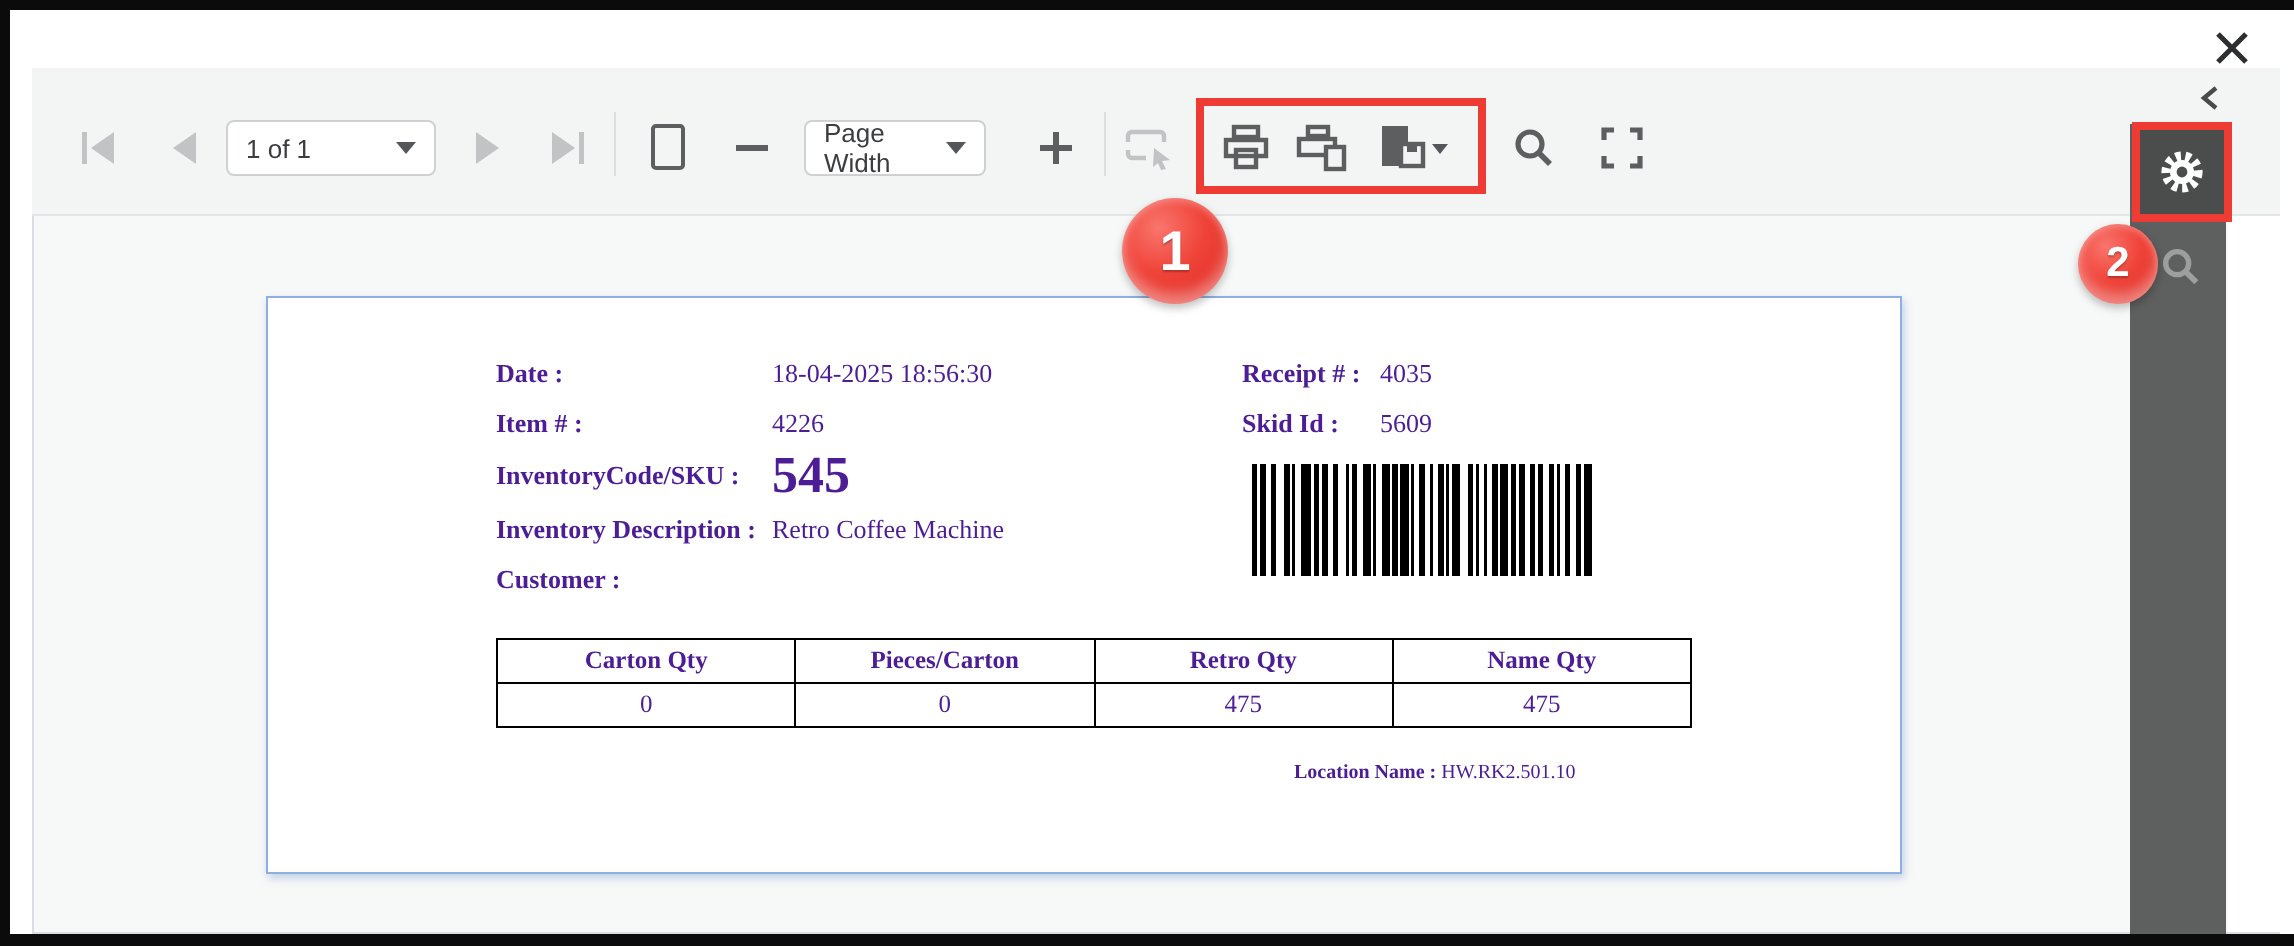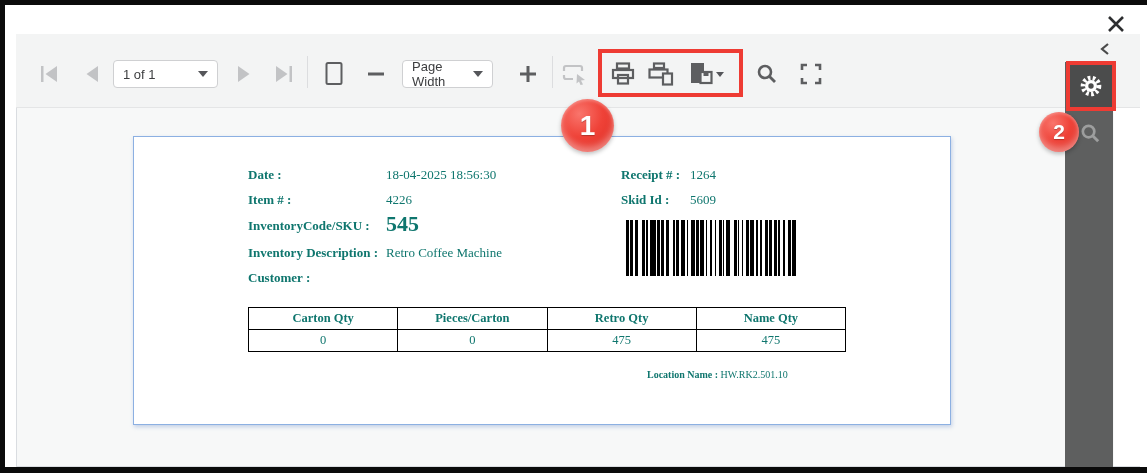--- a/index.html
+++ b/index.html
@@ -27,24 +27,24 @@
   .badge-2{left:1039px;top:112px;width:40px;height:40px;font-size:21px;}
 
   
   .white-col{position:absolute;left:1114px;top:35px;width:26px;height:431px;background:#fff;z-index:4;}
   .sidebar{position:absolute;left:1065px;top:62px;width:48px;height:405px;background:#5e5f5f;z-index:6;}
   .sidebar-gear-btn{position:absolute;left:1068px;top:64px;width:45px;height:44px;background:#4b4c4c;display:flex;align-items:center;justify-content:center;z-index:7;cursor:pointer;}
   .sidebar-search-btn{position:absolute;left:1077px;top:120px;width:26px;height:26px;display:flex;align-items:center;justify-content:center;color:#9d9e9e;z-index:7;cursor:pointer;}
   .collapse-btn{position:absolute;left:1096px;top:40px;width:18px;height:18px;display:flex;align-items:center;justify-content:center;color:#4a4a4a;z-index:7;cursor:pointer;}
 
   
-  .page{position:absolute;left:133px;top:136px;width:818px;height:289px;background:#fff;border:1px solid #8cb0e2;box-shadow:1px 2px 4px rgba(130,160,210,.45);box-sizing:border-box;z-index:3;font-family:"Liberation Serif",serif;color:#0f766e;}
+  .page{position:absolute;left:133px;top:148px;width:818px;height:289px;background:#fff;border:1px solid #8cb0e2;box-shadow:1px 2px 4px rgba(130,160,210,.45);box-sizing:border-box;z-index:3;font-family:"Liberation Serif",serif;color:#4c1d95;}
   .fld{position:absolute;font-size:13px;white-space:nowrap;}
   .fld .lab{font-weight:bold;}
-  .sku-val{font-size:22px;font-weight:bold;}
+  .sku-val{font-size:26px;font-weight:bold;}
   .barcode{position:absolute;left:492px;top:83px;width:170px;height:56px;}
   .qty-table{position:absolute;left:114px;top:170px;width:598px;border-collapse:collapse;font-size:12.5px;table-layout:fixed;}
   .qty-table th,.qty-table td{border:1px solid #000;text-align:center;height:21px;padding:0;font-family:"Liberation Serif",serif;}
   .qty-table th{font-weight:bold;}
   .loc{position:absolute;left:513px;top:232px;font-size:10px;white-space:nowrap;}
   .loc .lab{font-weight:bold;}
 </style>
 </head>
 <body>
 
@@ -213,21 +213,21 @@
       <span class="lab">Customer :</span>
     </div>
     <div class="fld" style="left:252px;top:133px">
       <span></span>
     </div>
 
     <div class="fld" style="left:487px;top:30px">
       <span class="lab">Receipt # :</span>
     </div>
     <div class="fld" style="left:556px;top:30px">
-      <span>1264</span>
+      <span>4035</span>
     </div>
     <div class="fld" style="left:487px;top:55px">
       <span class="lab">Skid Id :</span>
     </div>
     <div class="fld" style="left:556px;top:55px">
       <span>5609</span>
     </div>
 
     <div class="barcode"><svg width="170" height="56" viewBox="0 0 170 56" shape-rendering="crispEdges">
           <rect x="0.00" y="0" width="2.70" height="56" fill="#000"></rect>

